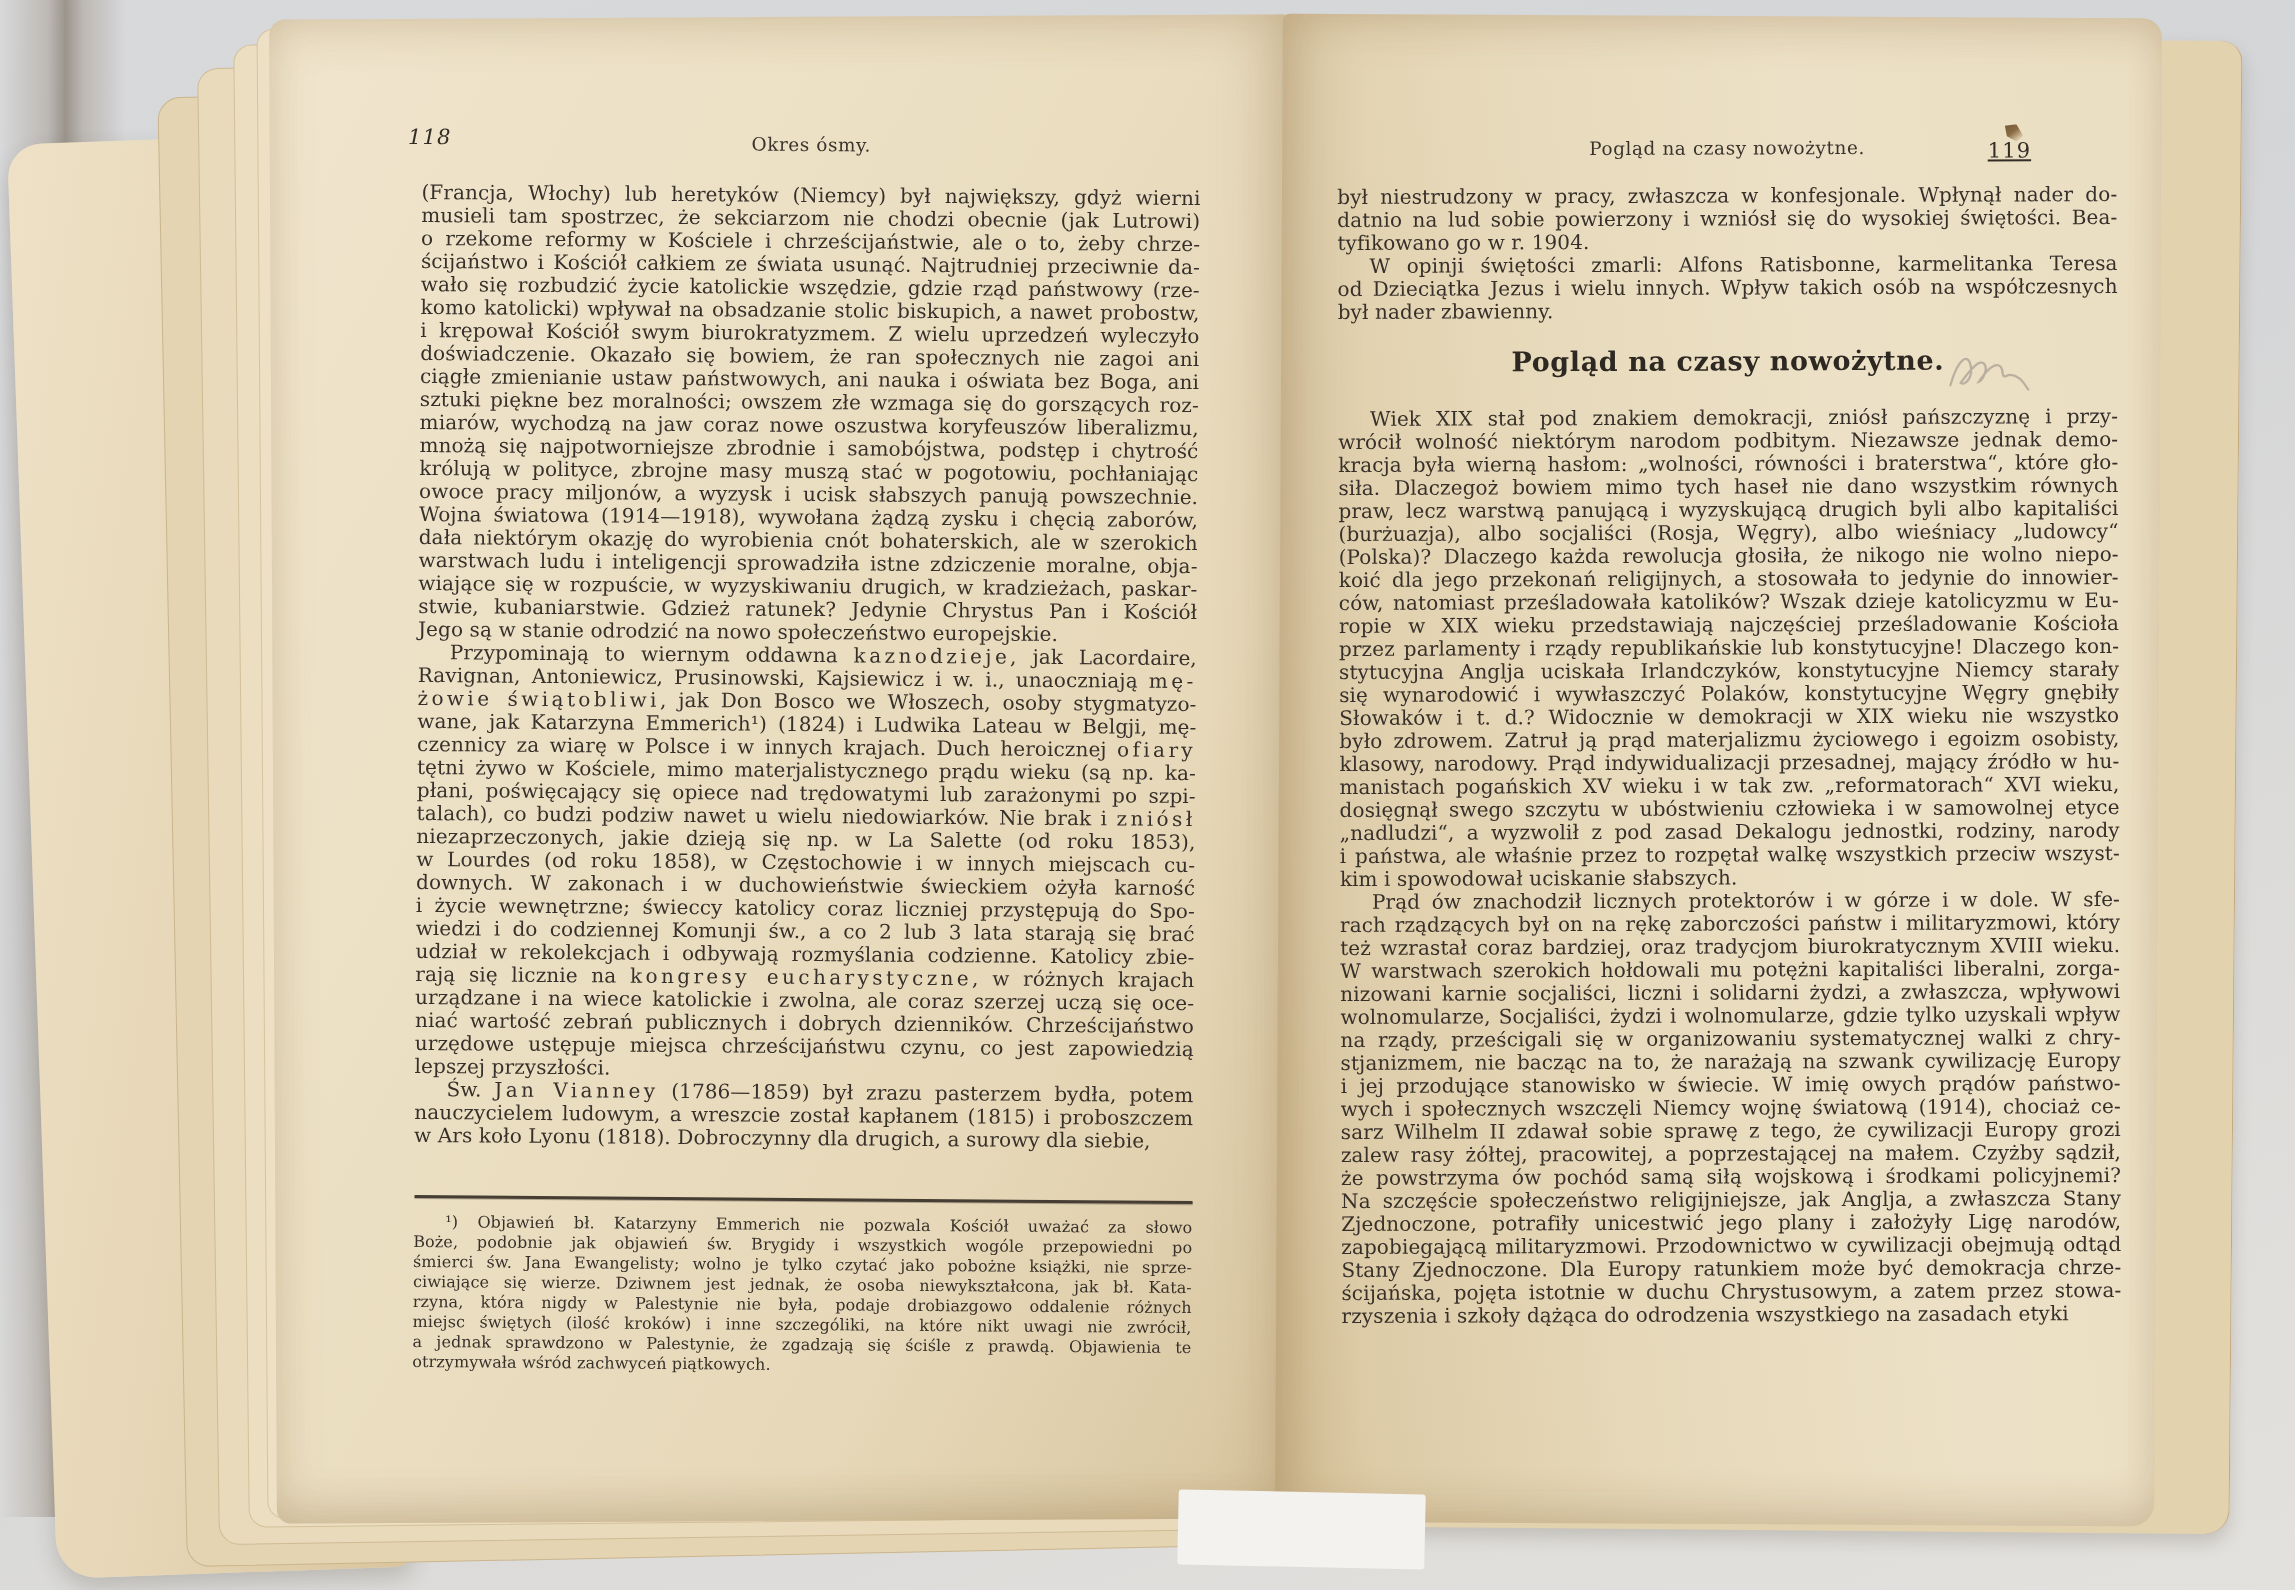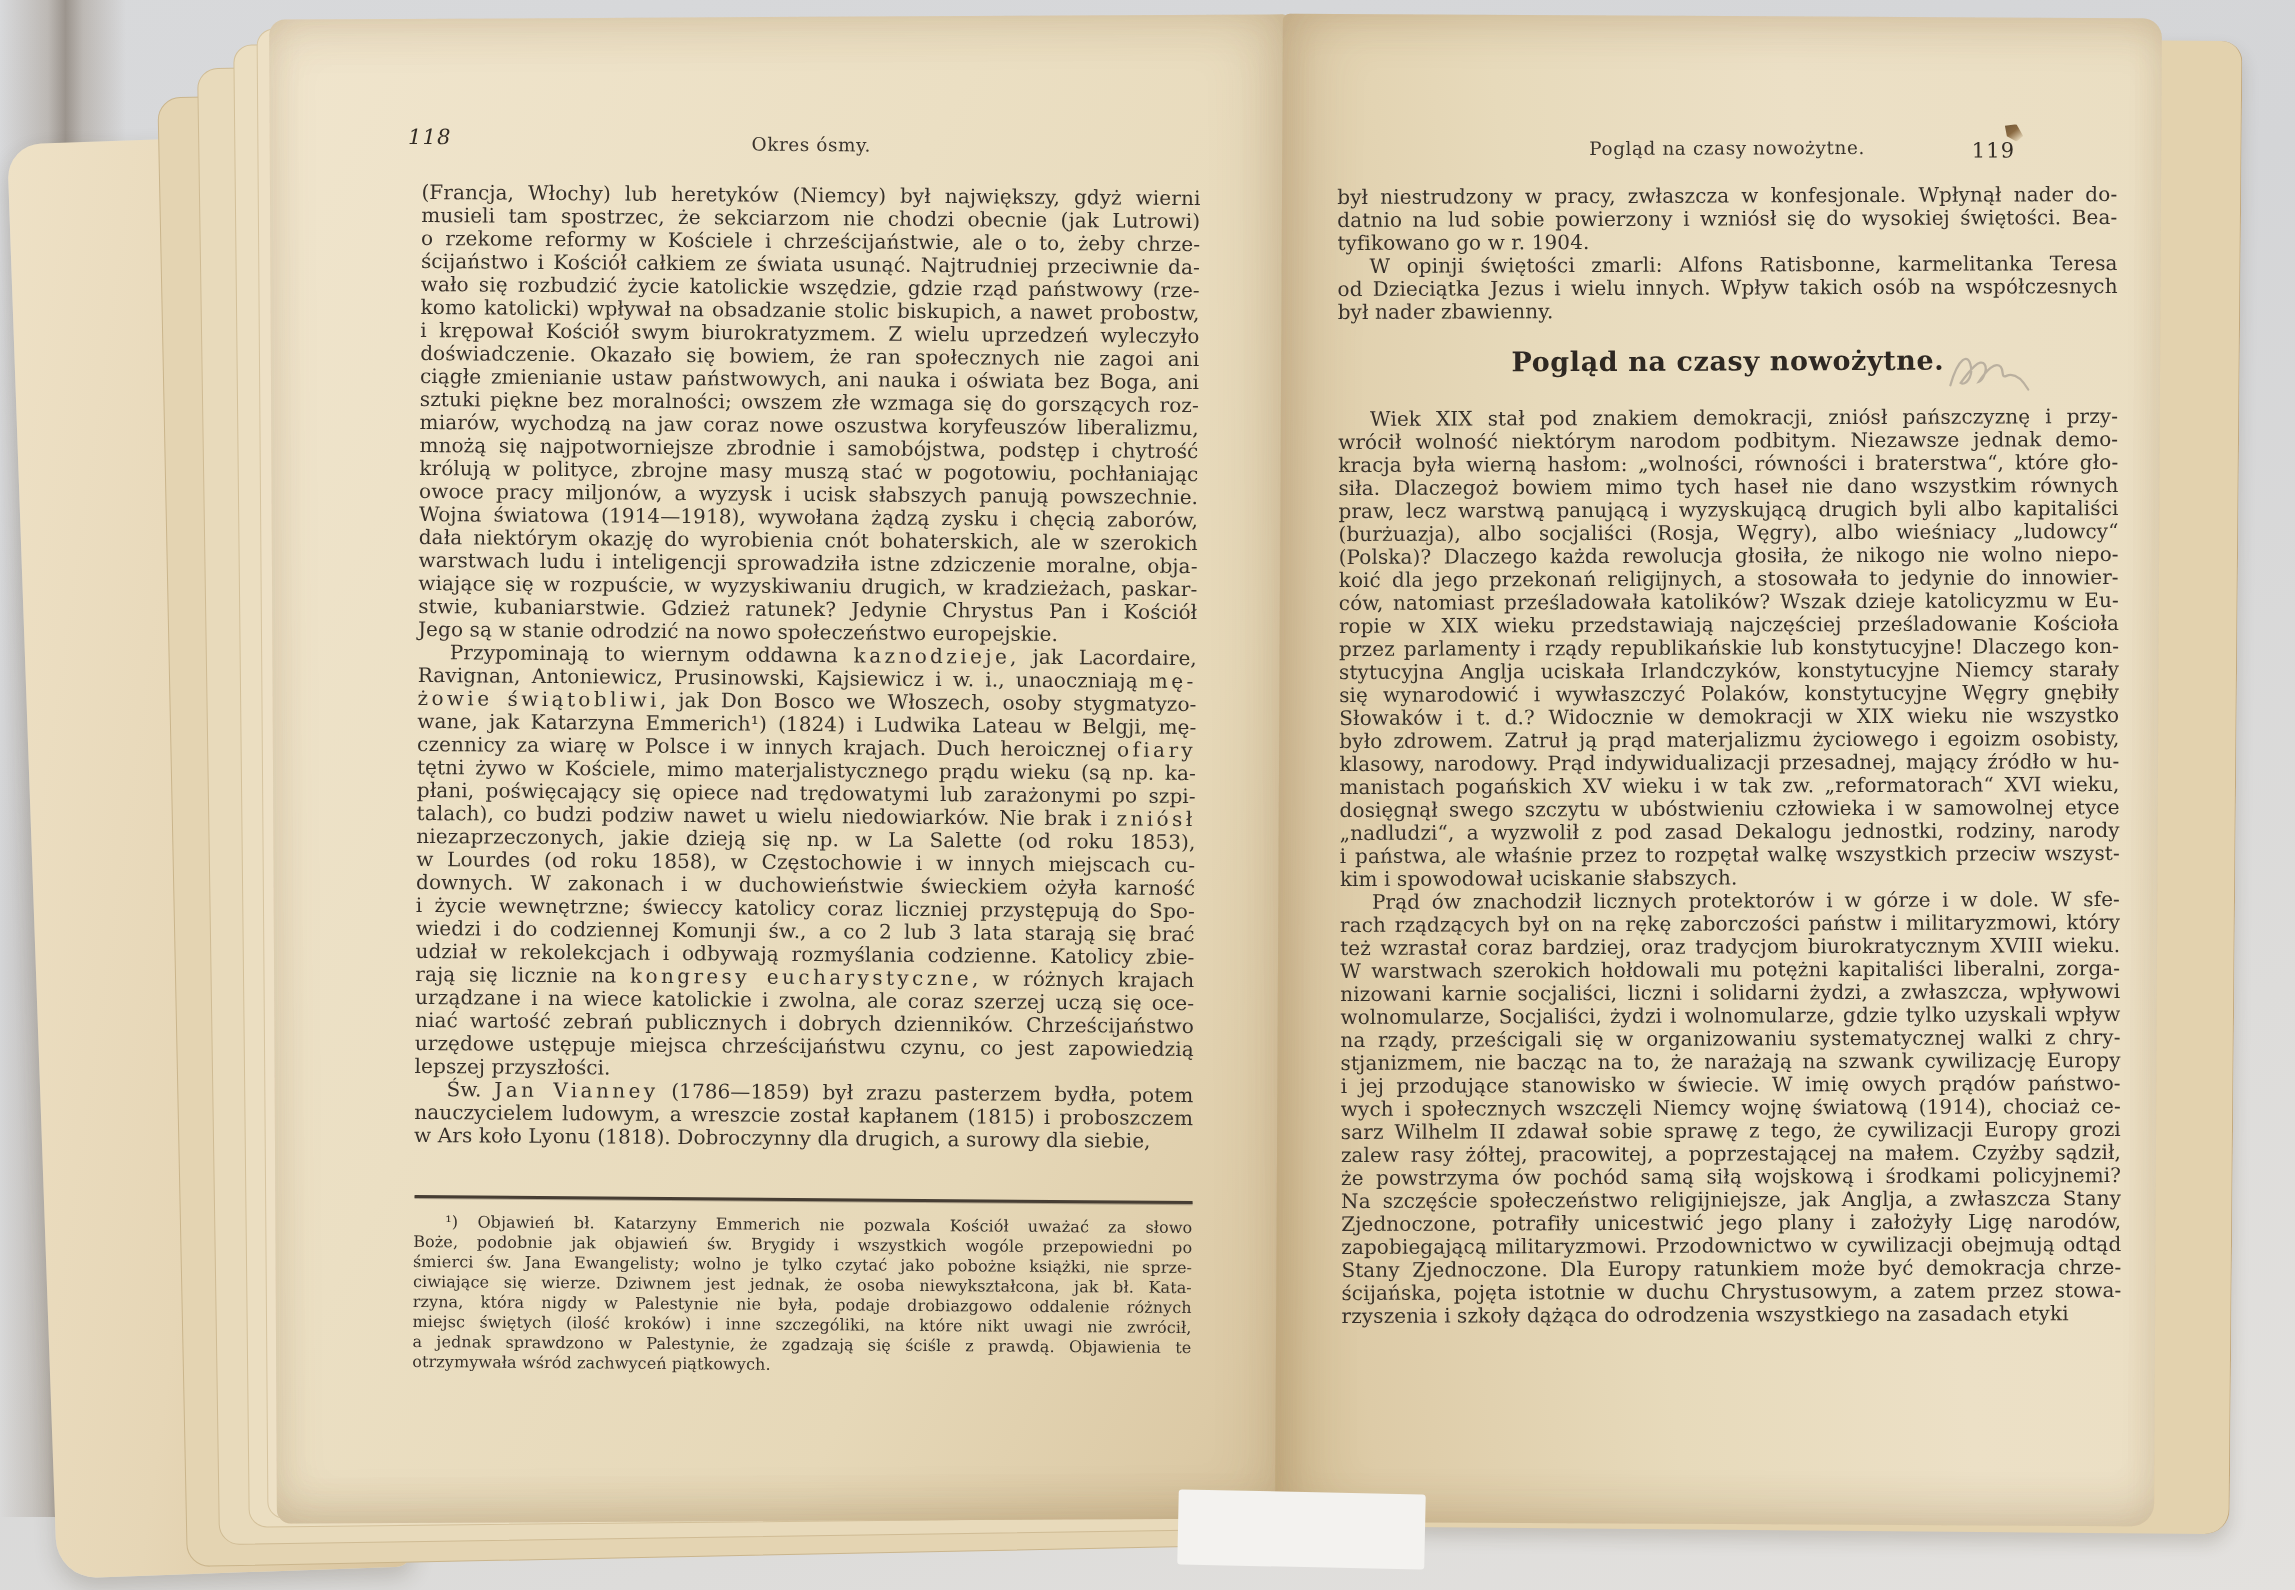--- a/index.html
+++ b/index.html
@@ -46,21 +46,21 @@
     left:1221px;top:12.6px;width:126px;height:1517px;z-index:4;
     background:linear-gradient(to right,rgba(80,55,25,0) 0%,rgba(80,55,25,.20) 38%,
       rgba(58,38,16,.38) 52%,rgba(80,55,25,.20) 66%,rgba(80,55,25,0) 100%);
     pointer-events:none;
   }
   .text-layer{position:absolute;z-index:6;color:#37302a;}
   .lp-text{left:422px;top:126px;width:779px;transform:rotate(0.45deg);transform-origin:0 0;}
   .rp-text{left:1337px;top:134px;width:780px;transform:rotate(-0.22deg);transform-origin:0 0;}
   .pagenum{position:absolute;font-size:21px;letter-spacing:1.1px;color:#332c25;}
   .lp-text .pagenum{left:-13.8px;top:-1.1px;font-style:italic;}
-  .rp-text .pagenum{right:102px;top:6.9px;}
+  .rp-text .pagenum{right:86px;top:6.9px;text-decoration:underline;}
   .running-header{position:absolute;left:0;right:0;top:4.6px;text-align:center;
     font-size:18.4px;color:#3a332c;letter-spacing:0.6px;}
   .body-block{position:absolute;left:0;width:100%;}
   .lp-body{top:55px;}
   .rp-top{top:52px;}
   .rp-heading{top:213px;left:0;width:100%;text-align:center;font-size:27px;font-weight:bold;
     letter-spacing:0.6px;color:#2e2username;color:#2e2822;}
   .rp-body{top:274px;}
   .para{margin:0;}
   .para.indent .line:first-child{text-indent:32px;}

